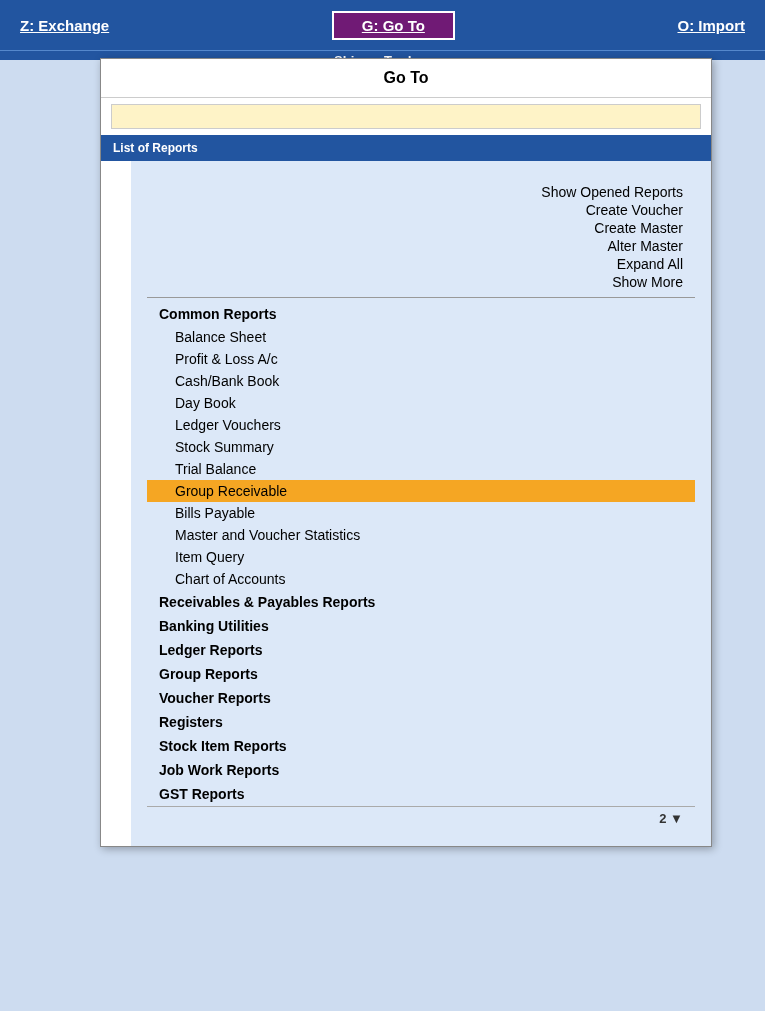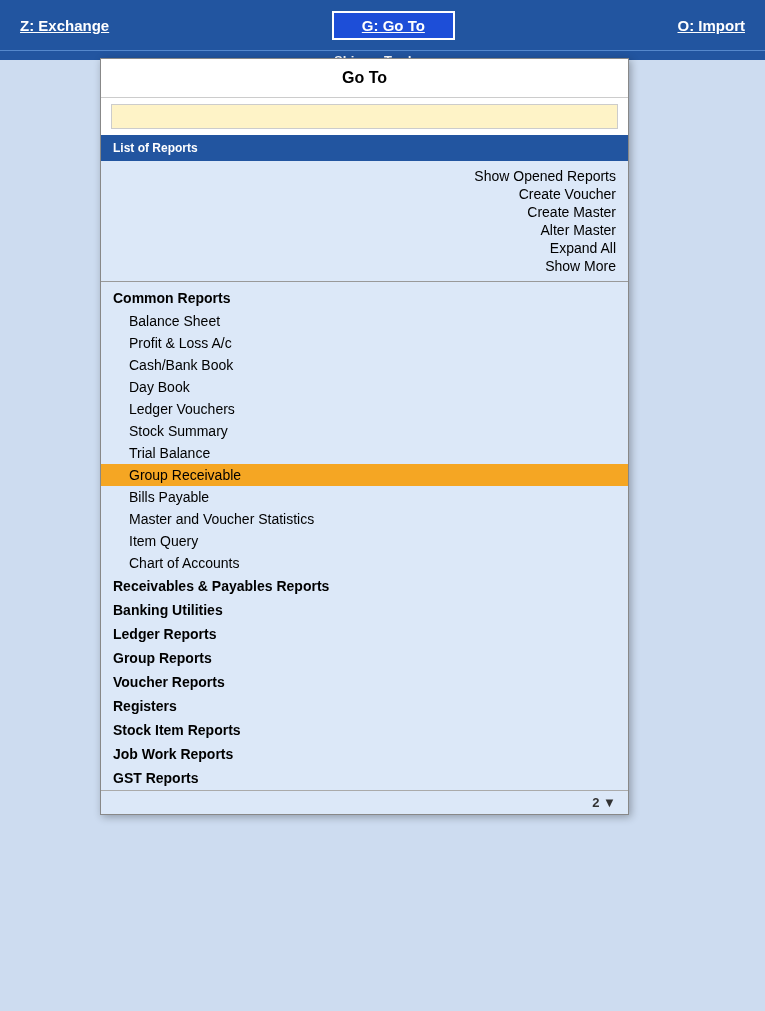--- a/index.html
+++ b/index.html
@@ -23,21 +23,21 @@
       padding: 0 20px;
       position: relative;
     }
     .top-bar-left, .top-bar-right {
       color: white;
       font-size: 15px;
       font-weight: bold;
       text-decoration: underline;
     }
     .top-bar-center {
-      background: #1d4ed8;
+      background: #701a75;
       border: 2px solid white;
       color: white;
       font-size: 15px;
       font-weight: bold;
       padding: 4px 28px;
       text-decoration: underline;
       text-align: center;
     }
 
     
@@ -59,21 +59,21 @@
       right: 0;
       bottom: 0;
       background: #cddcf0;
     }
 
     
     .modal-container {
       position: absolute;
       top: 58px;
       left: 100px;
-      width: 529px;
+      width: 612px;
       background: white;
       border: 1px solid #888;
       box-shadow: 2px 2px 8px rgba(0,0,0,0.3);
     }
 
     .modal-title {
       text-align: center;
       font-weight: bold;
       font-size: 16px;
       padding: 10px;
@@ -99,21 +99,22 @@
       background: #2255a0;
       color: white;
       font-weight: bold;
       font-size: 12px;
       padding: 6px 12px;
     }
 
     
     .report-list {
       background: #dce8f8;
-      padding: 0;
+      padding: 16px;
+      margin-left: 30px;
     }
 
     
     .actions-row {
       display: flex;
       flex-direction: column;
       align-items: flex-end;
       padding: 6px 12px 2px 12px;
       background: #dce8f8;
       gap: 0px;

